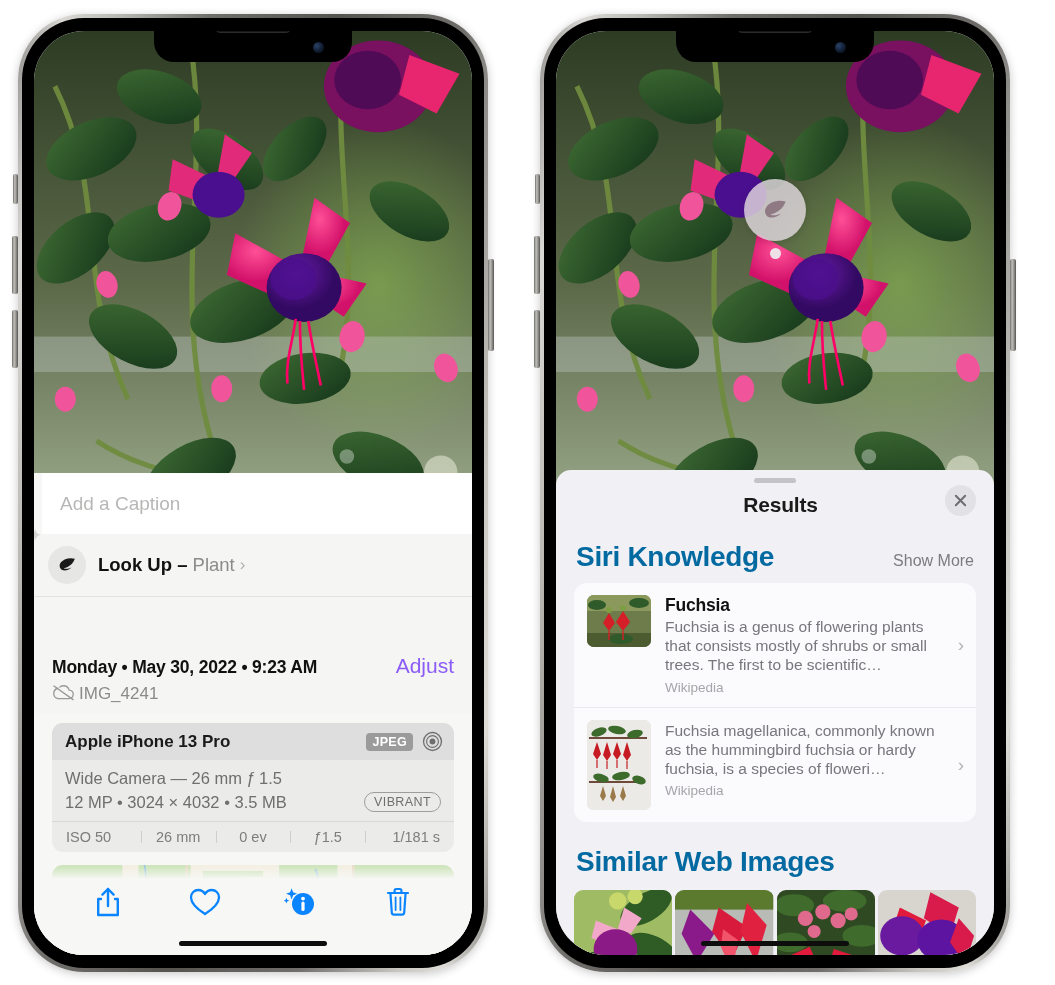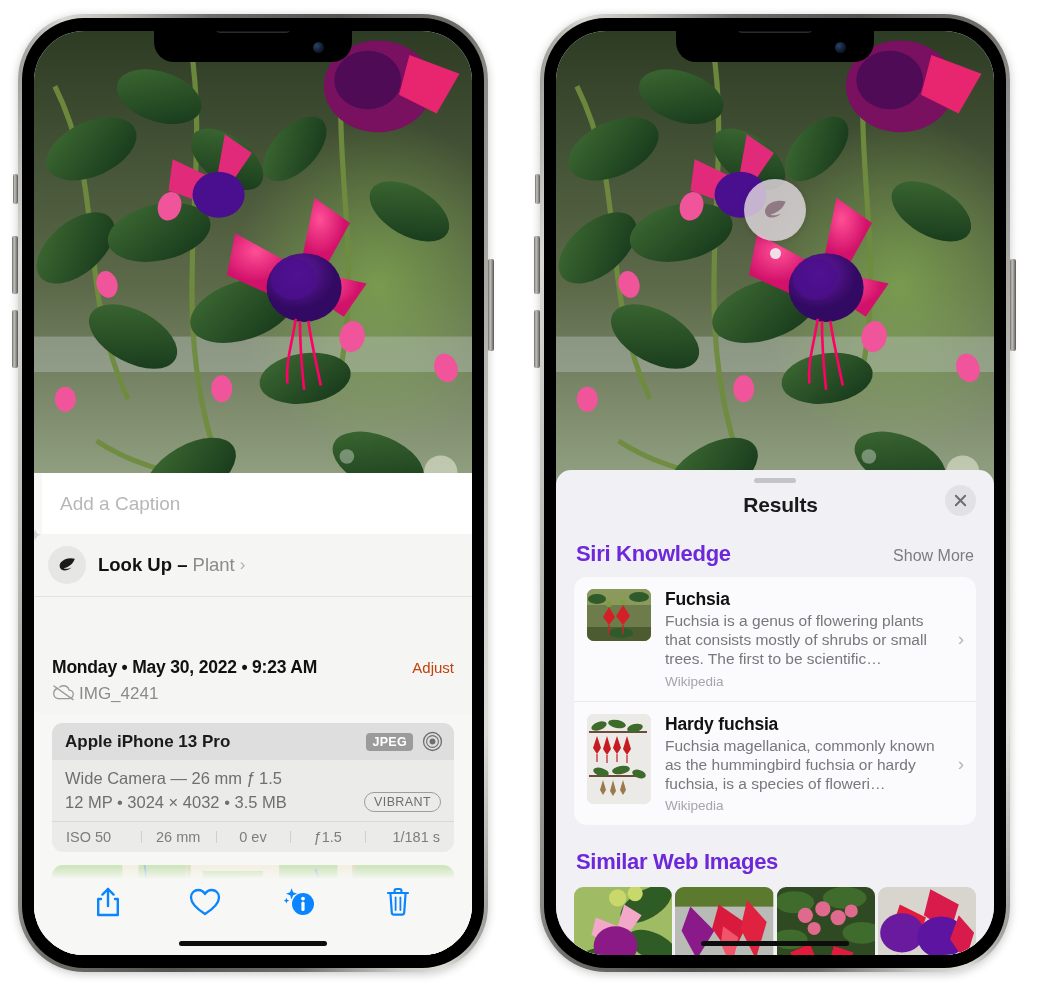--- a/index.html
+++ b/index.html
@@ -100,21 +100,21 @@
   }
   .sparkle { position: absolute; color: #d6d6d4; line-height: 1; }
   .sparkle.s1 { top: -7px; left: -6px; font-size: 17px; }
   .lookup-text { font-size: 18.5px; font-weight: 700; color: #111; }
   .lookup-text .sub { font-weight: 400; color: #8b8b8b; }
   .chev { color: #b0b0b0; font-size: 17px; margin-left: 5px; }
 
   .meta-block { padding: 12px 18px 8px 18px; background:#f5f5f3; }
   .meta-line1 { display: flex; align-items: baseline; justify-content: space-between; }
   .meta-date { font-size: 17.5px; font-weight: 600; color: #111; letter-spacing: -.2px; margin-top: 48px; }
-  .adjust { font-size: 15px; color: #c2410c; font-weight: 400; }
+  .adjust { font-size: 21px; color: #8b5cf6; font-weight: 400; }
   .meta-line2 { display: flex; gap: 4px; margin-top: 6px; }
   .meta-file { font-size: 17px; color: #8b8b8b; }
 
   .exif-card {
     margin: 10px 18px 0 18px;
     border-radius: 11px;
     overflow: hidden;
     background: #ebebea;
     font-size: 0;
   }
@@ -207,21 +207,21 @@
   .close-btn {
     position: absolute; right: 18px; top: 2px;
     width: 31px; height: 31px; border-radius: 50%;
     background: #e2e2e6; display: flex; align-items: center; justify-content: center;
   }
 
   .sec-head {
     display: flex; align-items: baseline; justify-content: space-between;
     padding: 24px 20px 10px 20px;
   }
-  .sec-title { font-size: 22px; font-weight: 700; color: #6d28d9; letter-spacing: -.3px; }
+  .sec-title { font-size: 28px; font-weight: 700; color: #0369a1; letter-spacing: -.3px; }
   .sec-action { font-size: 16px; color: #7b7b80; }
 
   .kcard { margin: 0 18px; background: #fbfbfd; border-radius: 13px; overflow: hidden; }
   .krow { display: flex; align-items: flex-start; padding: 12px 12px 12px 13px; position: relative; }
   .krow + .krow { border-top: 1px solid #eaeaee; margin-top: 0; }
   .kthumb { width: 64px; height: 52px; border-radius: 7px; overflow: hidden; flex: 0 0 64px; background:#ddd; }
   .kthumb.tall { height: 90px; }
   .kthumb svg { width: 100%; height: 100%; display: block; }
   .kbody { flex: 1; padding: 0 6px 0 14px; }
   .ktitle { font-size: 17.5px; font-weight: 700; color: #111; letter-spacing: -.2px; }
@@ -758,21 +758,20 @@
                       <path d="M40 41 v8"></path>
                   </g>
                   <g fill="#9a7a4a">
                     <path d="M16 66 l3 10 -3 5 -3 -5z"></path>
                     <path d="M26 66 l3 11 -3 5 -3 -5z"></path>
                     <path d="M36 66 l3 10 -3 5 -3 -5z"></path>
                   </g>
                 </svg>
               </span>
               <span class="kbody">
-                <span class="ktitle" style="display:block">Hardy fuchsia</span>
                 <span class="kdesc" style="display:block">Fuchsia magellanica, commonly known as the hummingbird fuchsia or hardy fuchsia, is a species of floweri…</span>
                 <span class="ksrc" style="display:block">Wikipedia</span>
               </span>
               <span class="kchev">›</span>
             </div>
           </div>
 
           <div class="sec-head" style="padding-bottom:8px">
             <span class="sec-title">Similar Web Images</span>
           </div>

